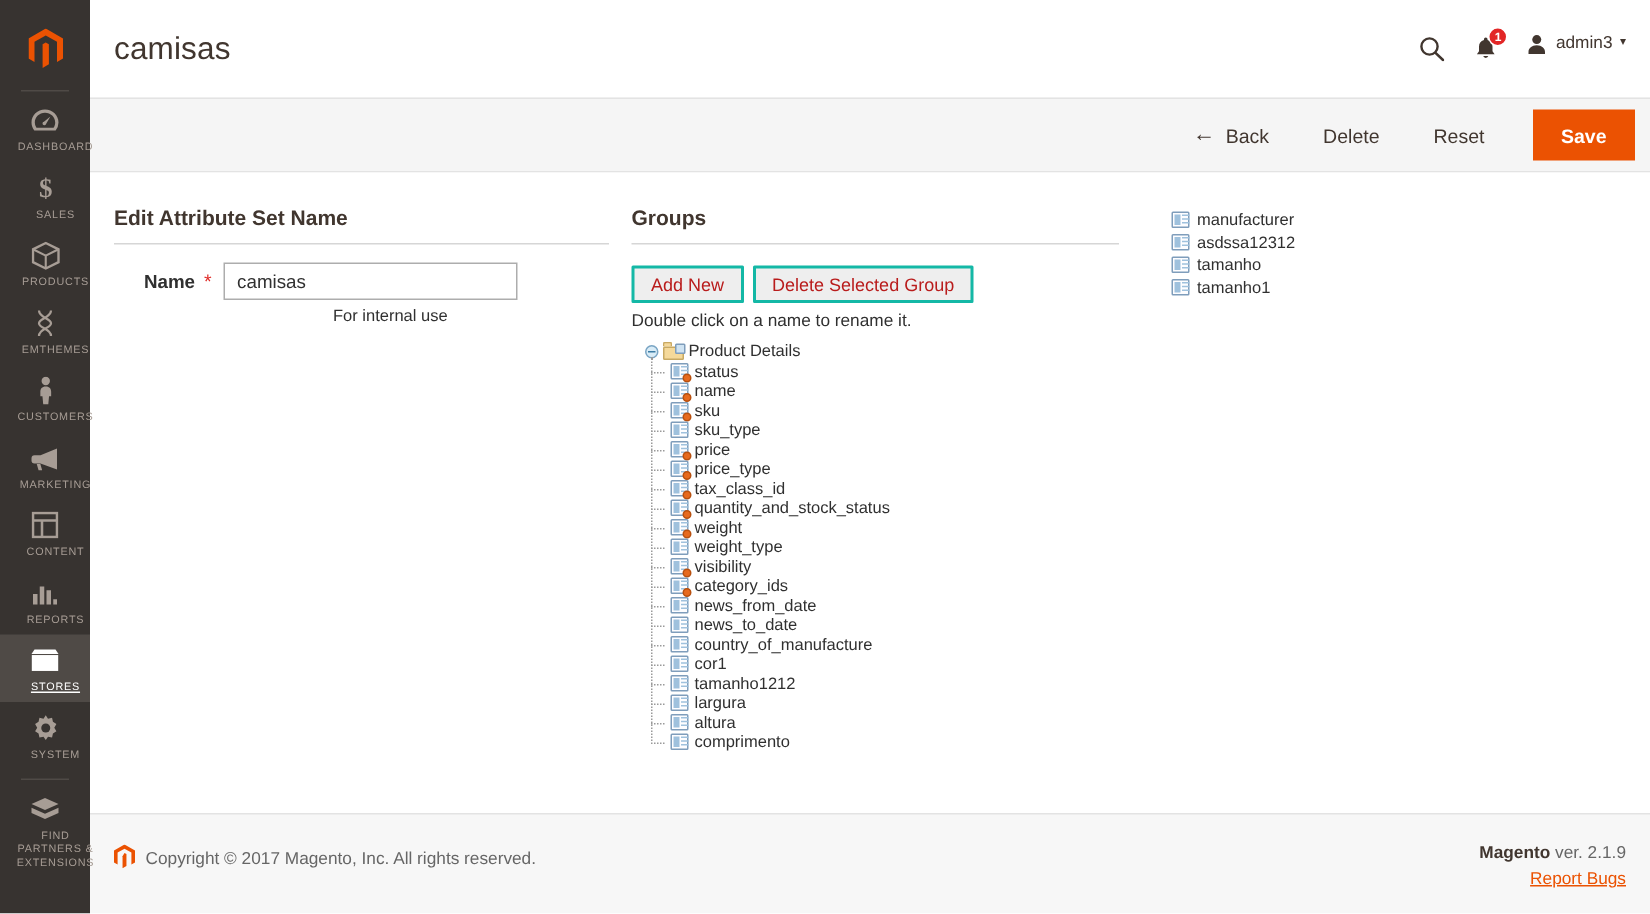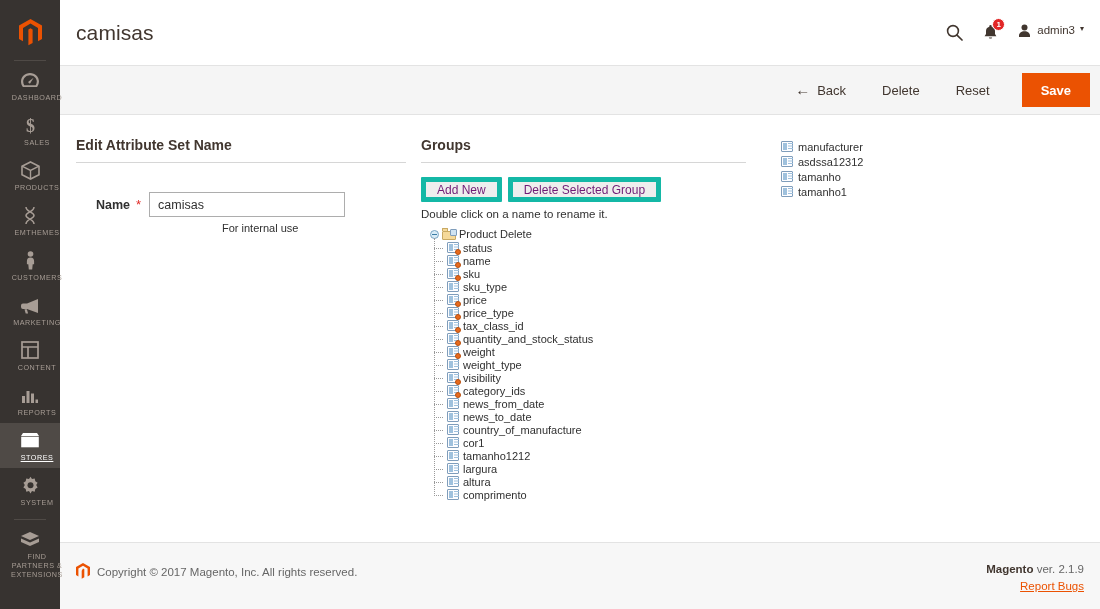--- a/index.html
+++ b/index.html
@@ -78,21 +78,21 @@
 
   
   .content { flex: 1 1 auto; padding: 22px 16px 0 16px; display: flex; gap: 0; background:#fff; }
   .col { }
   .col-left   { width: 345px; flex: 0 0 345px; padding-right: 15px; }
   .col-mid    { width: 340px; flex: 0 0 340px; padding-right: 15px; }
   .col-right  { flex: 1 1 auto; }
 
   .sec-title {
     font-size: 14px; color: #41362f; font-weight: 600;
-    padding-bottom: 9px; border-bottom: 1px solid #d6d6d6; margin-bottom: 29px;
+    padding-bottom: 9px; border-bottom: 1px solid #d6d6d6; margin-bottom: 12px;
   }
   .sec-title.mid  { margin-bottom: 14px; }
   .sec-title.right{ margin-bottom: 14px; }
 
   
   .field-row { display: flex; align-items: center; margin-top: 9px; }
   .field-label {
     width: 60px; text-align: right; font-size: 12.5px; color: #303030; font-weight: 600;
     padding-right: 6px;
   }
@@ -100,21 +100,21 @@
   .text-input {
     width: 196px; height: 25px; border: 1px solid #adadad; background:#fff;
     font-size: 12.5px; color: #303030; padding: 0 8px;
     font-family: "Liberation Sans", sans-serif;
   }
   .field-note { font-size: 11px; color: #303030; margin: 5px 0 0 146px; }
 
   
   .btn-row { display: flex; gap: 6px; margin-bottom: 6px; }
   .btn-std {
-    background: #eeeeee; border: 5px solid #14b8a6; color: #701a75;
+    background: #eeeeee; border: 2px solid #14b8a6; color: #b91c1c;
     font-size: 12px; height: 25px; padding: 0 11px; cursor: pointer;
     font-family: "Liberation Sans", sans-serif; border-radius: 1px;
   }
   .hint { font-size: 11.5px; color: #303030; margin-bottom: 7px; }
 
   
   .tree { font-size: 11px; color: #303030; }
   .tree-root { display: flex; align-items: center; gap: 3px; padding: 1px 0; position: relative; padding-left: 9px; }
   .toggle {
     width: 9px; height: 9px; border: 1px solid #7aa5c4; background: #d9ecf7;
@@ -388,21 +388,21 @@
         <div class="tree">
           <div class="tree-root">
             <span class="toggle">
                 <i></i>
               </span>
             <span class="folder-ico">
               <span class="ft"></span>
                 <span class="fb"></span>
                 <span class="fov"></span>
             </span>
-            <span class="root-label">Product Delete</span>
+            <span class="root-label">Product Details</span>
           </div>
           <div class="tree-children" id="tree-children">
               <div class="tree-node">
                 <span class="attr-ico sys">
                   <span class="card"></span>
                   <span class="dot"></span>
                 </span>
                 <span class="node-label">status</span>
               </div>
               <div class="tree-node">

